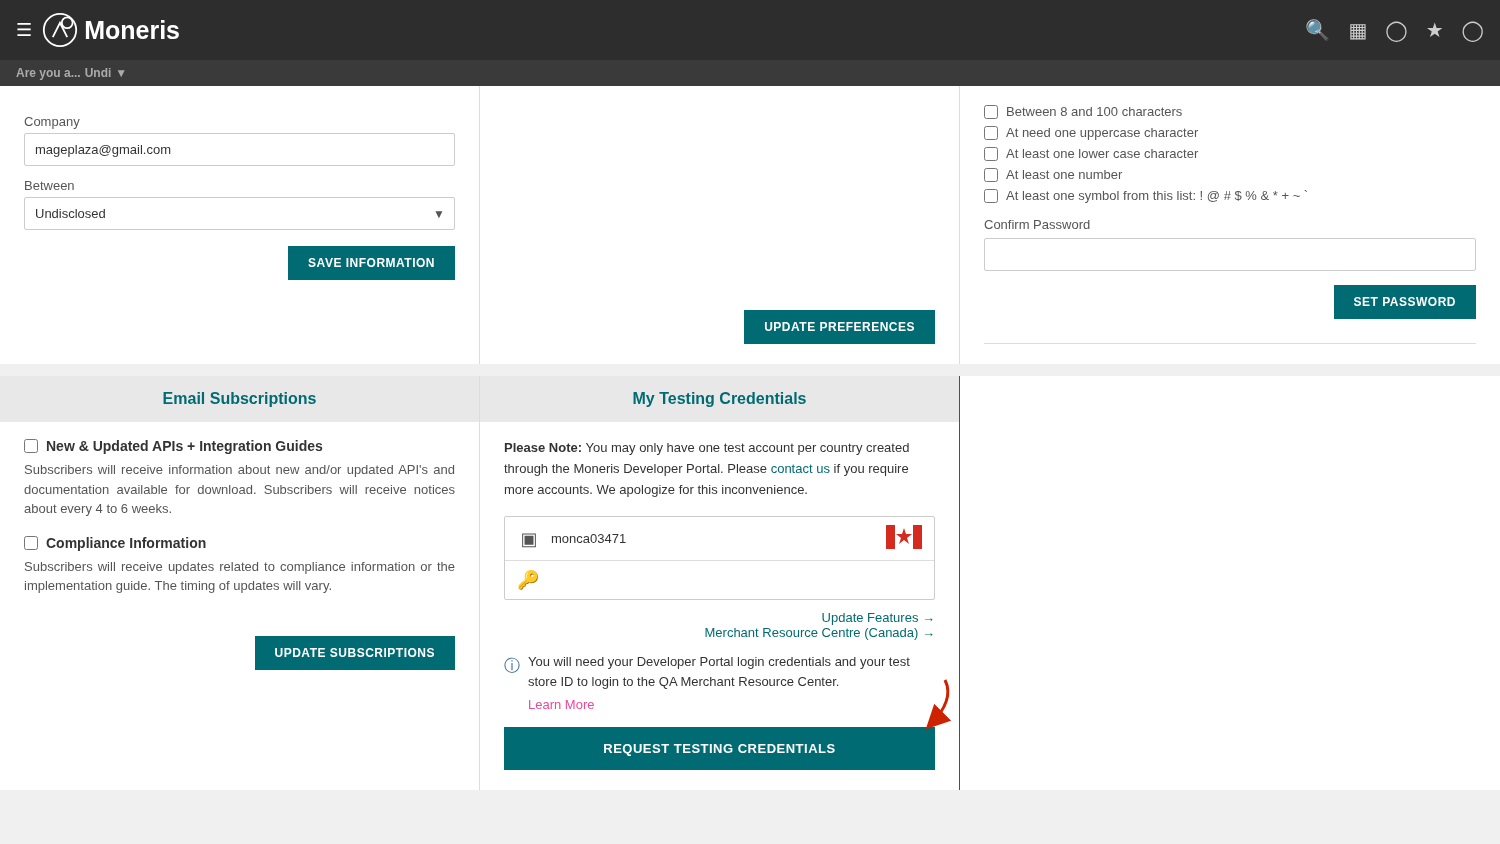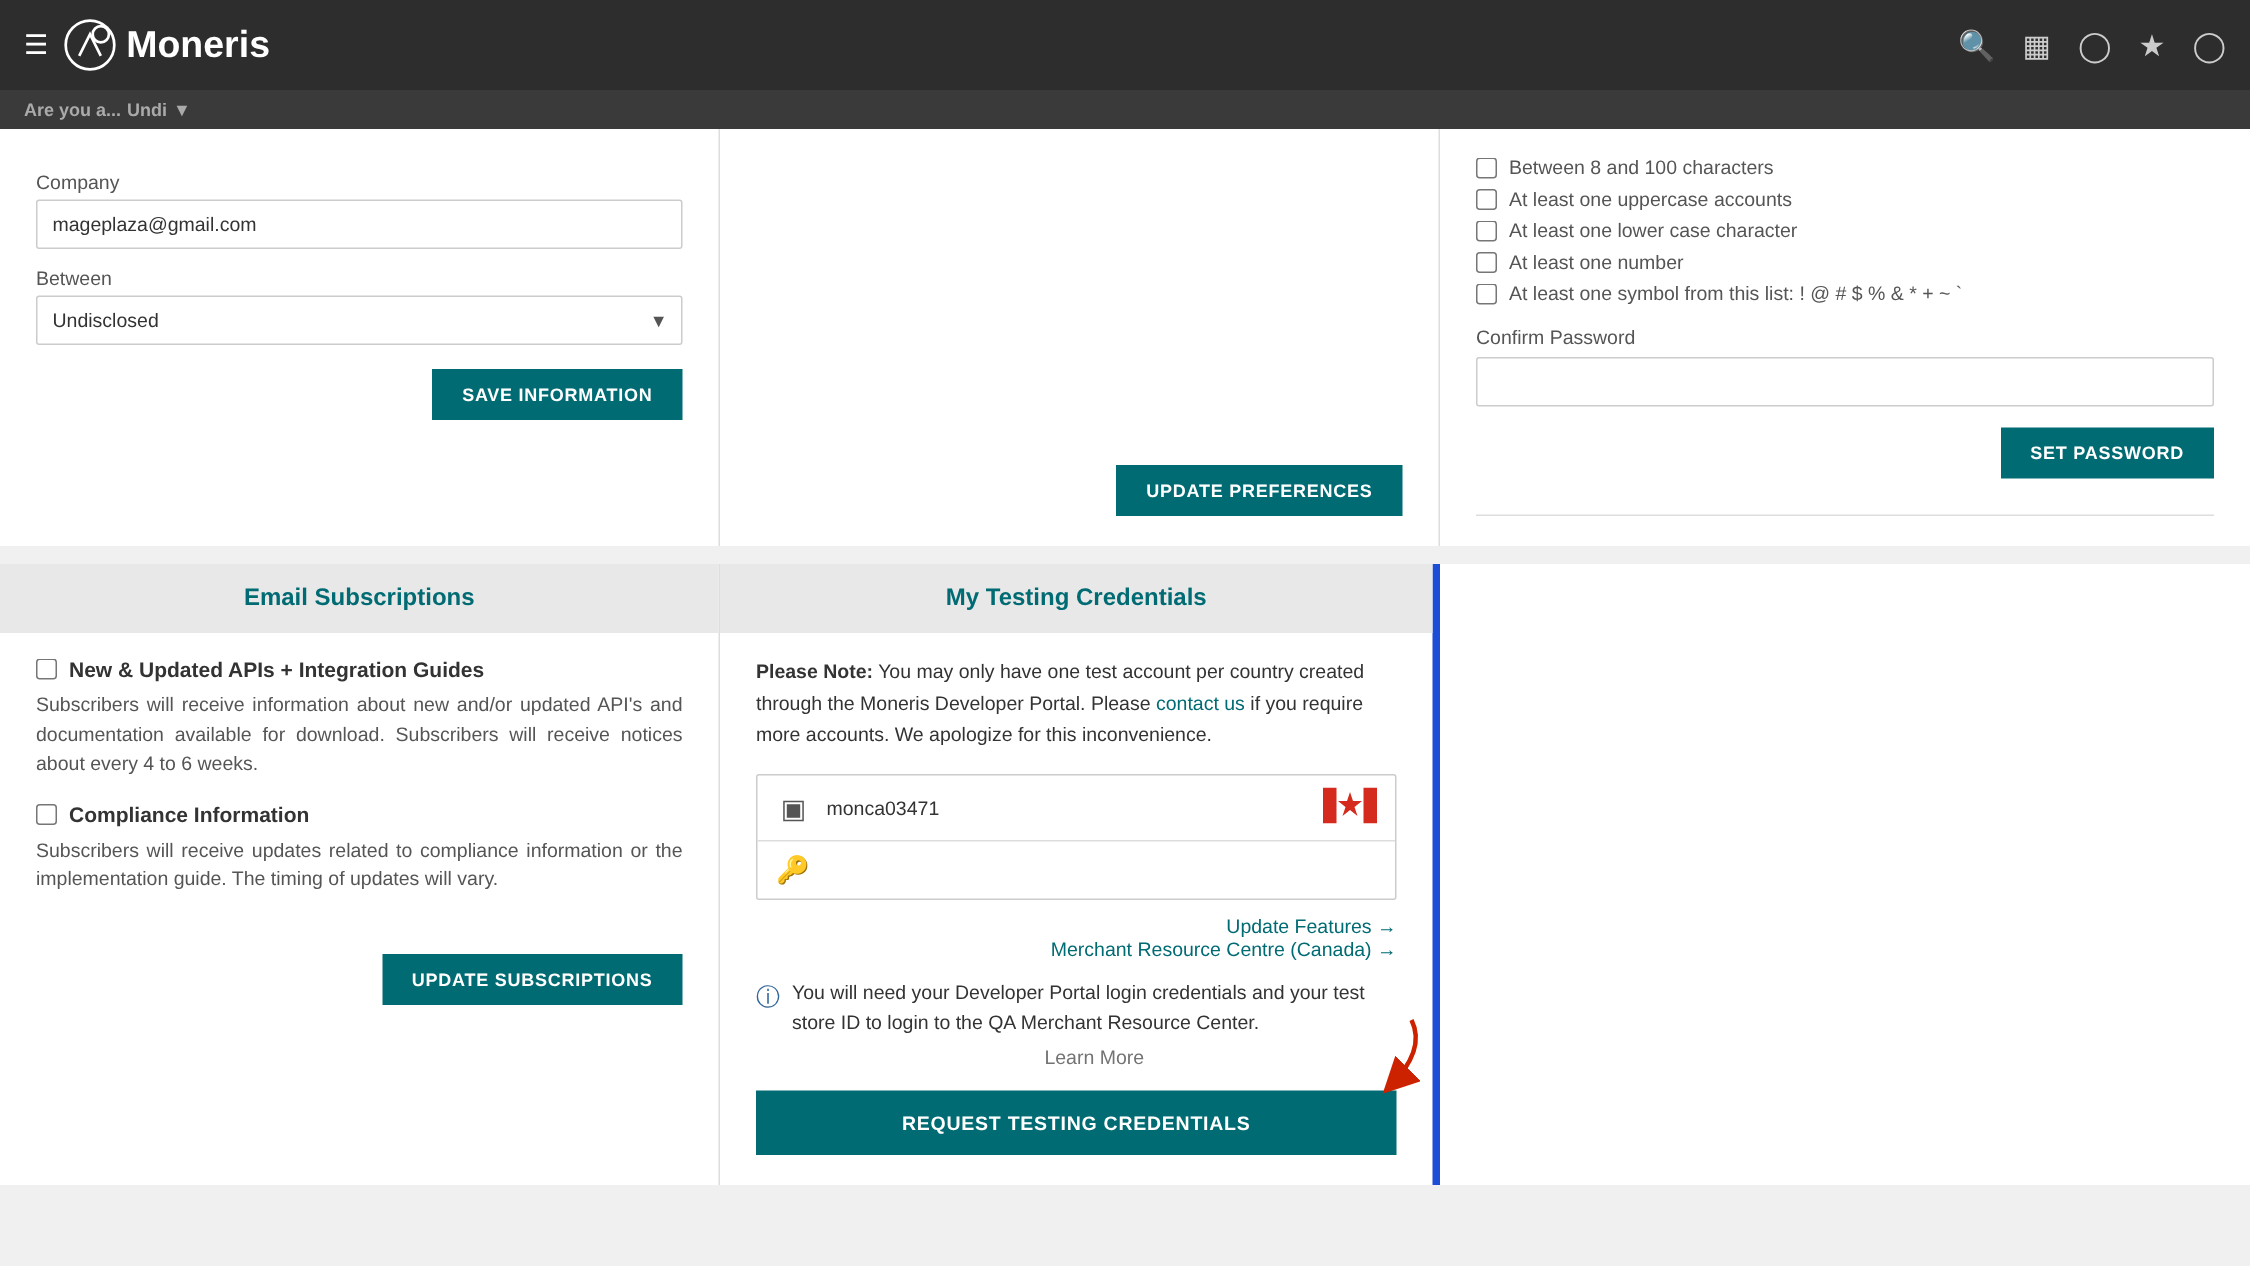--- a/index.html
+++ b/index.html
@@ -113,21 +113,21 @@
 
     .info-box {
       display: flex;
       gap: 8px;
       margin-bottom: 12px;
       font-size: 13px;
       color: #333;
       line-height: 1.5;
     }
     .info-icon { color: #336699; font-size: 16px; flex-shrink: 0; margin-top: 2px; }
-    .learn-more-link { color: #737373; text-decoration: none; display: block; margin-top: 4px; text-align: center; }
+    .learn-more-link { color: #ec4899; text-decoration: none; display: block; margin-top: 4px; }
 
     
     .top-row {
       display: flex;
       background: #f0f0f0;
     }
     .top-left-panel {
       width: 480px;
       min-width: 480px;
       background: #fff;
@@ -161,21 +161,21 @@
       min-width: 480px;
       background: #fff;
       padding: 0;
       border-right: 1px solid #ddd;
     }
     .bottom-middle-panel {
       width: 480px;
       min-width: 480px;
       background: #fff;
       padding: 0;
-      border-right: 5px solid #1d4ed8;
+      border-right: 1px solid #1d4ed8;
     }
     .bottom-right-panel {
       flex: 1;
       background: #fff;
       padding: 0;
     }
 
     .section-gray-header {
       background: #e8e8e8;
       padding: 14px 24px;
@@ -261,21 +261,21 @@
   </div>
 
   <div class="top-right-panel">
     <div class="password-section">
       <div class="checkbox-row">
         <input type="checkbox" style="">
         <span class="checkbox-label">Between 8 and 100 characters</span>
       </div>
       <div class="checkbox-row">
         <input type="checkbox" style="">
-        <span class="checkbox-label">At least one uppercase accounts</span>
+        <span class="checkbox-label">At need one uppercase character</span>
       </div>
       <div class="checkbox-row">
         <input type="checkbox" style="">
         <span class="checkbox-label">At least one lower case character</span>
       </div>
       <div class="checkbox-row">
         <input type="checkbox" style="">
         <span class="checkbox-label">At least one number</span>
       </div>
       <div class="checkbox-row">

